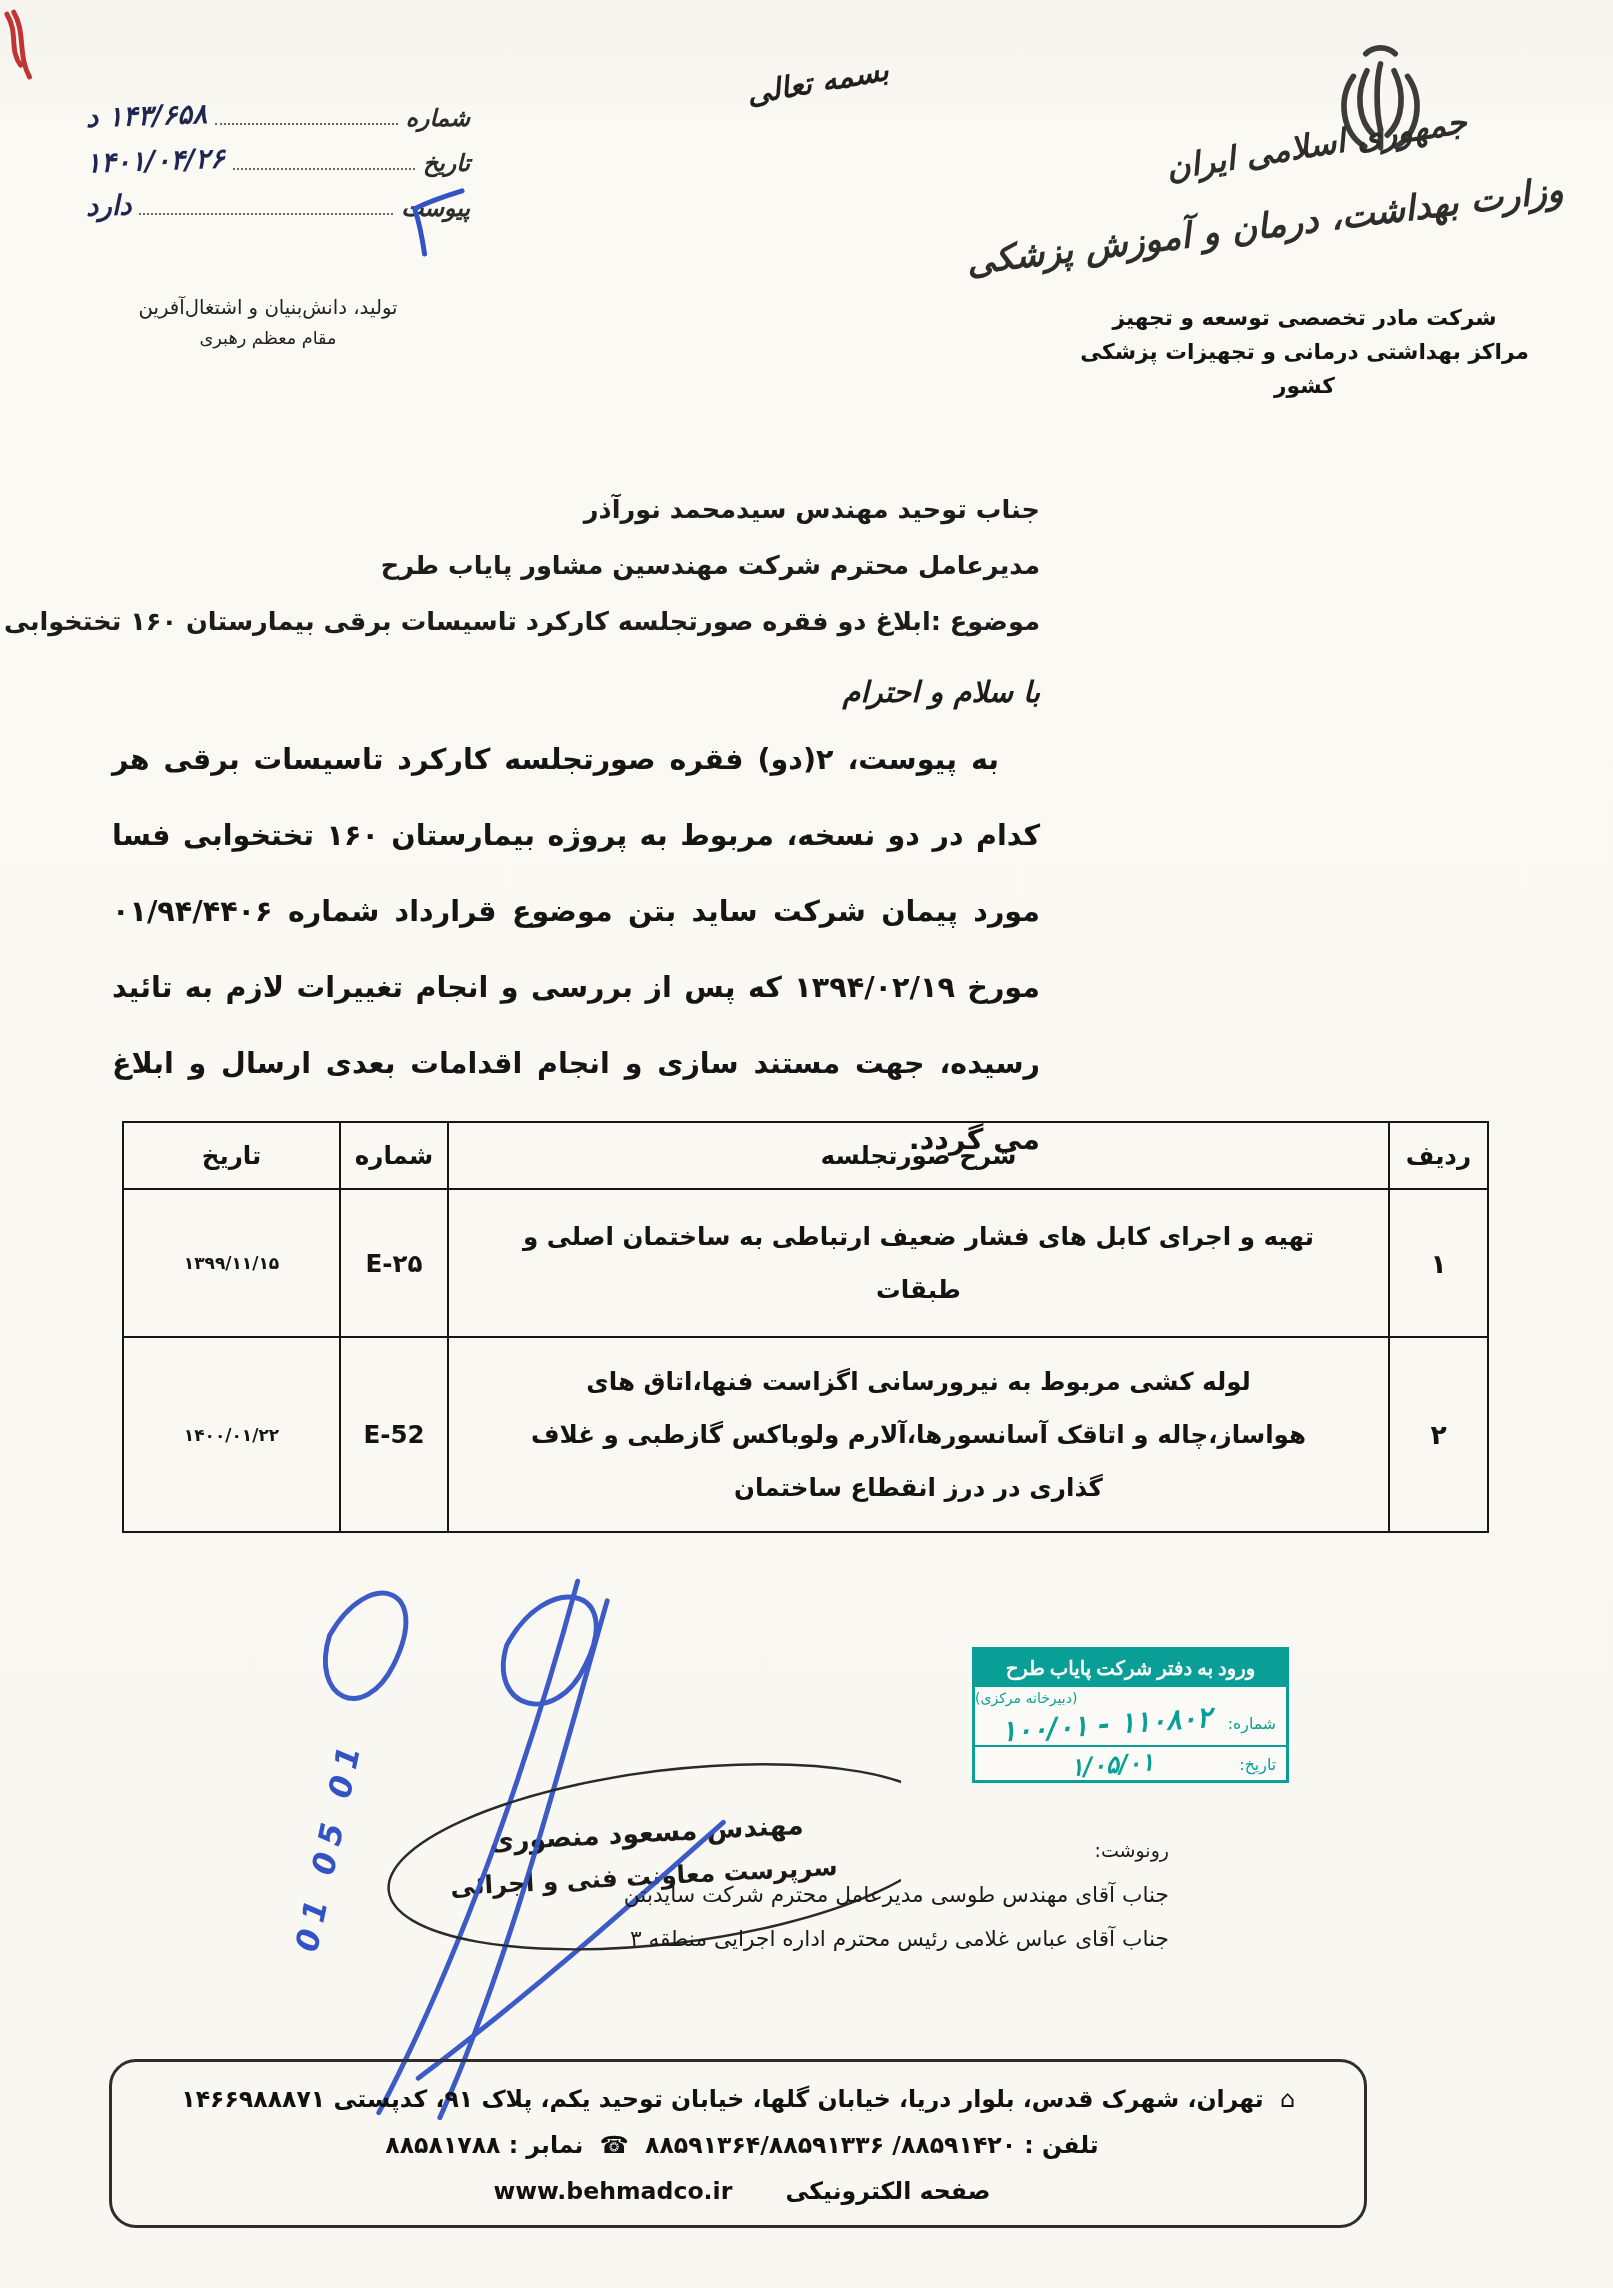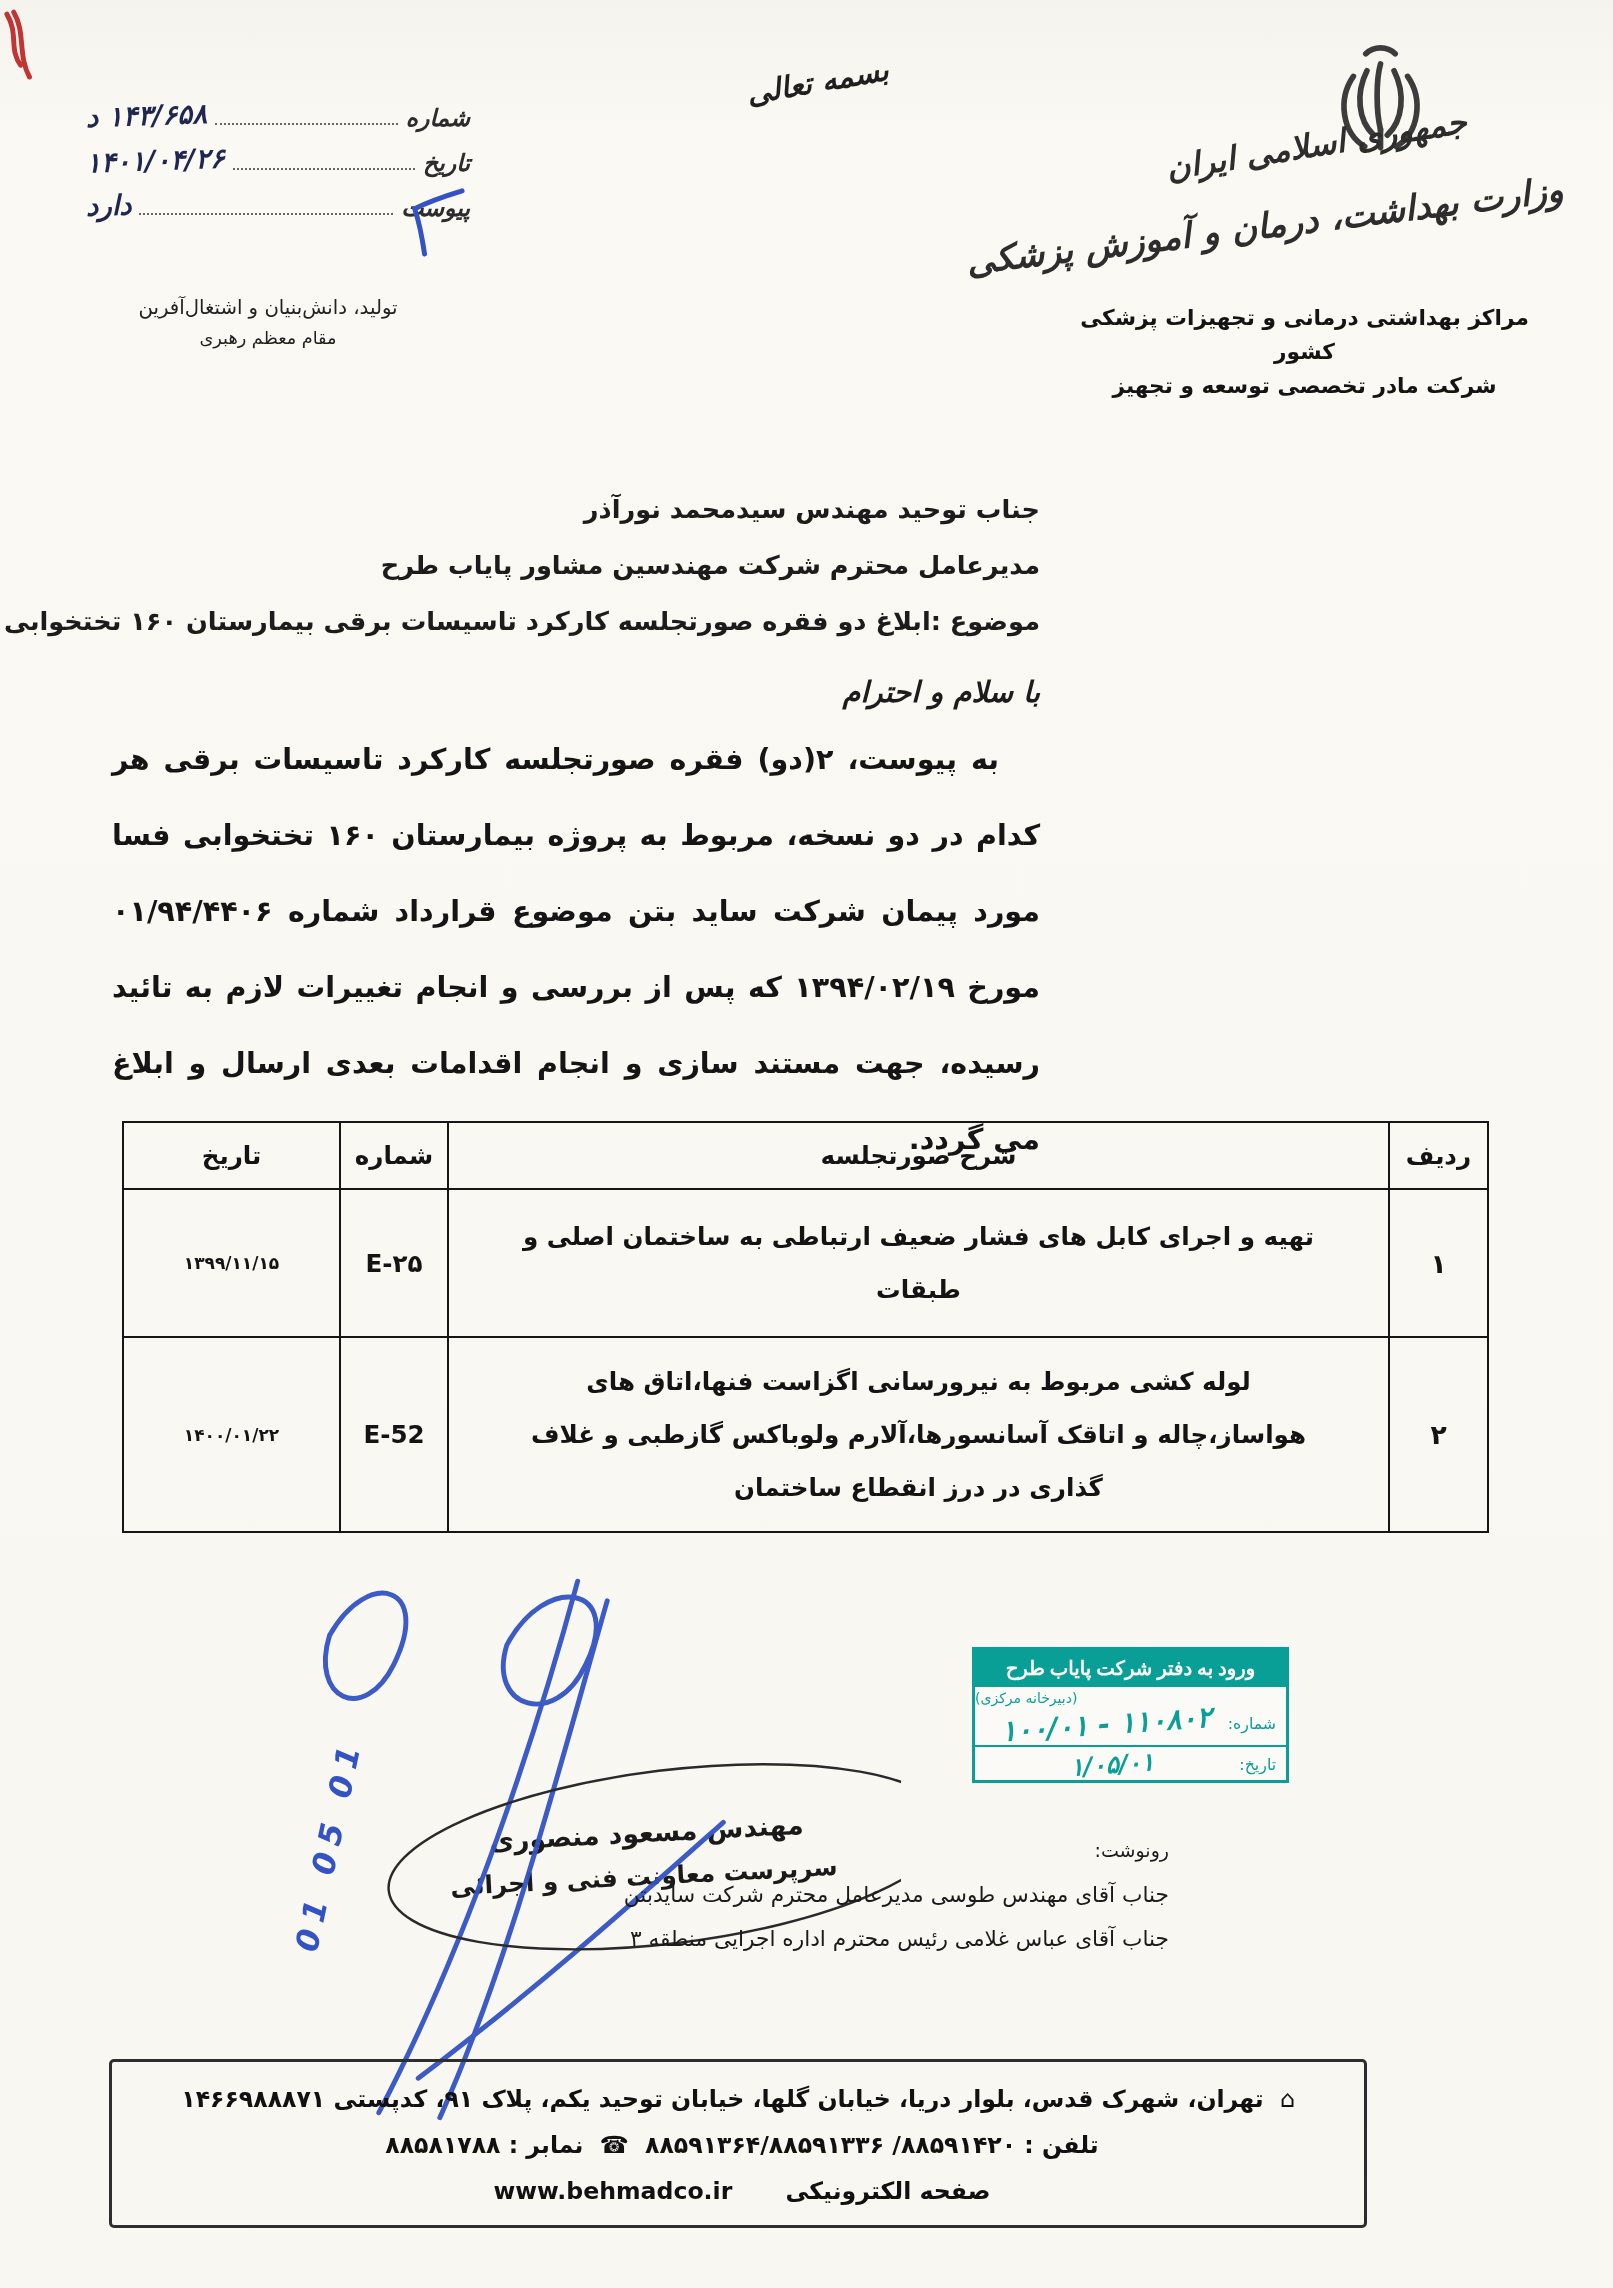--- a/index.html
+++ b/index.html
@@ -59,21 +59,21 @@
   .stamp-value { flex:1; text-align:center; font-size:28.6px; font-weight:bold; font-style:italic; transform:rotate(-4deg); white-space:nowrap; }
   .stamp-value.date { font-size:24.6px; }
   .stamp-hr { border-top:2px solid #0a9f96; margin:3px 0 2px; }
 
   
   .copies { position:absolute; left:545px; top:1828px; width:625px; direction:rtl; text-align:right; color:#1b1b1b; }
   .copies .label { font-size:19px; line-height:45px; }
   .copies .item  { font-size:21.7px; line-height:44px; white-space:nowrap; }
 
   
-  .footer { position:absolute; left:110px; top:2059px; width:1258px; height:169px; border:3px solid #2e2e2e; border-radius:5px; text-align:center; direction:rtl; padding-top:13.8px; font-weight:bold; font-size:23.6px; color:#111;padding-left:8px; }
+  .footer { position:absolute; left:110px; top:2059px; width:1258px; height:169px; border:3px solid #2e2e2e; border-radius:27px; text-align:center; direction:rtl; padding-top:13.8px; font-weight:bold; font-size:23.6px; color:#111;padding-left:8px; }
   .footer .row { line-height:46px; }
   .f-icon { font-size:23.6px; margin:0 7.9px; font-weight:normal; }
   .web-url { direction:ltr; unicode-bidi:isolate; display:inline-block; margin-right:45px; }
 </style>
 </head>
 <body>
 
 <div class="page">
 
   <svg class="abs" style="left:0;top:5.9px" width="59" height="89" viewBox="0 0 60 90">
@@ -118,22 +118,22 @@
       <path d="M26 31 C12 51 16 81 36 93"></path>
       <path d="M74 31 C88 51 84 81 64 93"></path>
       <path d="M37 11 C44 4 56 4 63 11"></path>
     </g>
   </svg>
 
   <div class="gov1">جمهوری اسلامی ایران</div>
   <div class="gov2">وزارت بهداشت، درمان و آموزش پزشکی</div>
 
   <div class="org">
+    <div>شرکت مادر تخصصی توسعه و تجهیز</div>
     <div>مراکز بهداشتی درمانی و تجهیزات پزشکی کشور</div>
-    <div>شرکت مادر تخصصی توسعه و تجهیز</div>
   </div>
 
   <div class="body-block">
     <div class="line-recipient">جناب توحید مهندس سیدمحمد نورآذر</div>
     <div class="line-recipient">مدیرعامل محترم شرکت مهندسین مشاور پایاب طرح</div>
     <div class="line-recipient">موضوع :ابلاغ دو فقره صورتجلسه کارکرد تاسیسات برقی بیمارستان ۱۶۰ تختخوابی فسا</div>
     <div class="salutation">با سلام و احترام</div>
     <div class="paragraph">به پیوست، ۲(دو) فقره صورتجلسه کارکرد تاسیسات برقی هر کدام در دو نسخه، مربوط به پروژه بیمارستان ۱۶۰ تختخوابی فسا مورد پیمان شرکت ساید بتن موضوع قرارداد شماره ۰۱/۹۴/۴۴۰۶ مورخ ۱۳۹۴/۰۲/۱۹ که پس از بررسی و انجام تغییرات لازم به تائید رسیده، جهت مستند سازی و انجام اقدامات بعدی ارسال و ابلاغ می گردد.</div>
   </div>
 

